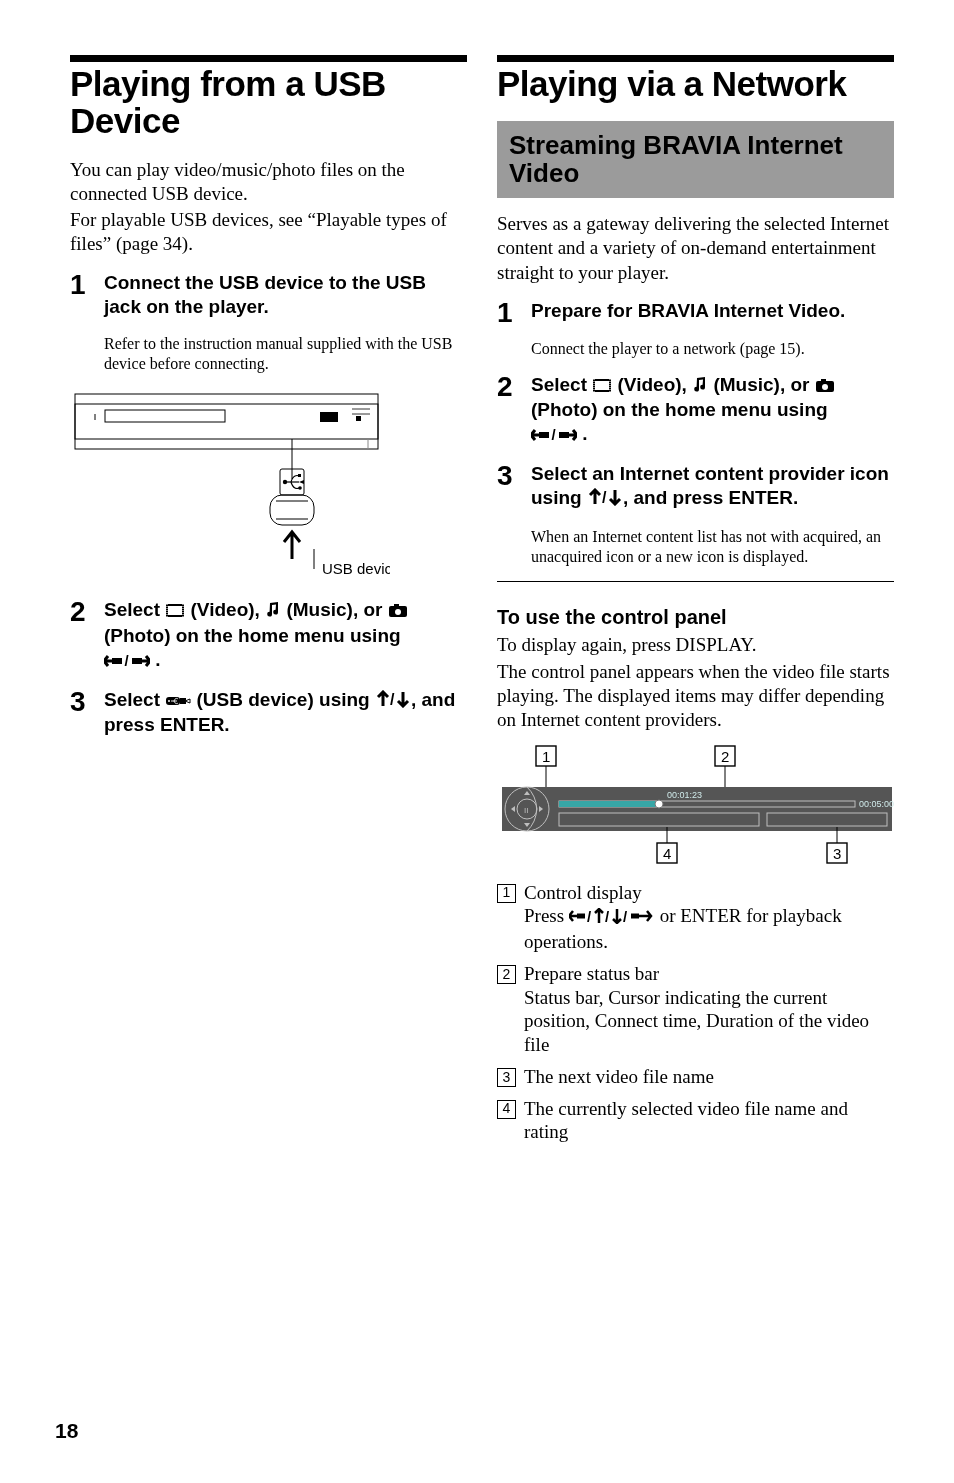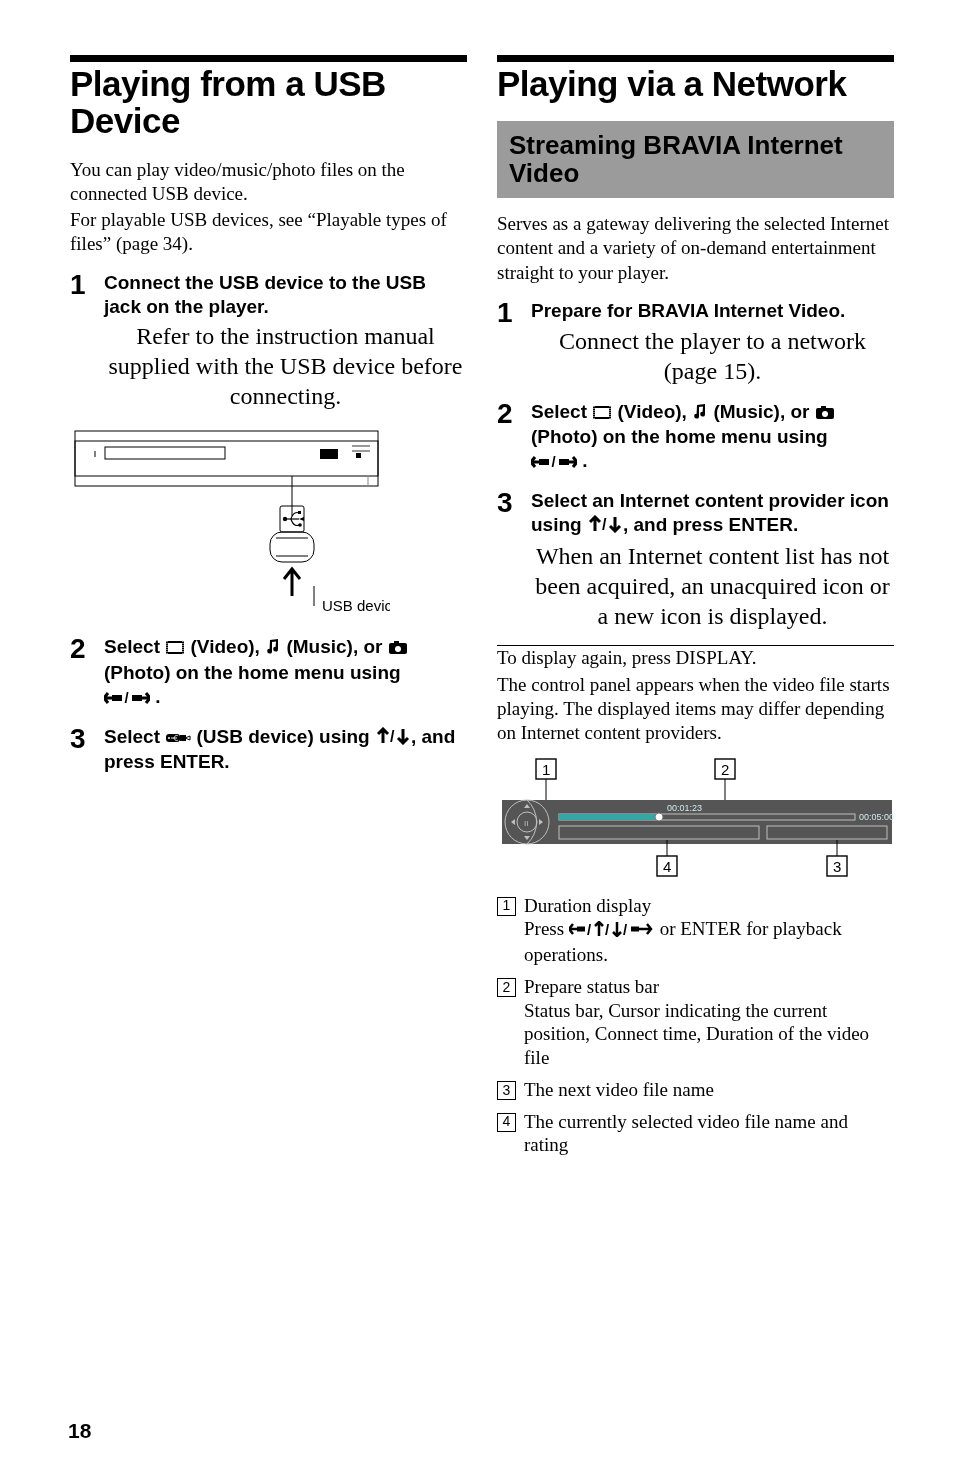--- a/index.html
+++ b/index.html
@@ -60,24 +60,23 @@
     flex: 1 1 auto;
   }
   .step-heading {
     font-family: Arial, Helvetica, sans-serif;
     font-weight: 700;
     font-size: 19px;
     line-height: 1.25;
   }
   .step-text {
     font-family: "Times New Roman", Times, serif;
-    font-size: 24px;
+    font-size: 16px;
     line-height: 1.25;
-    margin-top: 3px;
-    text-align: center;
+    margin-top: 16px;
   }
   .gray-band {
     background: #9b9b9b;
     color: #000;
     padding: 10px 0 10px 12px;
     margin-top: 4px;
     margin-bottom: 14px;
   }
   .gray-band .band-title {
     font-family: Arial, Helvetica, sans-serif;
@@ -114,21 +113,21 @@
     font-size: 14px;
     flex: 0 0 auto;
     margin-top: 3px;
   }
   .idx-body {
     flex: 1 1 auto;
   }
   .page-num {
     position: absolute;
     bottom: 40px;
-    left: 68px;
+    left: 55px;
     font-family: Arial, Helvetica, sans-serif;
     font-weight: 700;
     font-size: 21px;
   }
   
   .illus-usb, .illus-panel {
     display: block;
     margin: 10px 0 6px 0;
   }
   .icon { display:inline-block; vertical-align: -2px; }
@@ -327,26 +326,27 @@
           <div class="step-heading">
             <span>Select an Internet content provider icon using </span>
             <span class="icon">
               <svg width="36" height="18" viewBox="0 0 36 18">
                   <path d="M8 16 L8 2 M3 7 L8 2 L13 7" stroke="#000" stroke-width="3" fill="none"></path>
                   <text x="15" y="15" font-family="Arial" font-size="16" font-weight="900">/</text>
                   <path d="M28 2 L28 16 M23 11 L28 16 L33 11" stroke="#000" stroke-width="3" fill="none"></path>
                 </svg>
             </span><span>, and press ENTER.</span>
           </div>
-          <div class="step-text">When an Internet content list has not been acquired, an unacquired icon or a new icon is displayed.</div>
+          <div class="step-text">When an Internet content list has not with acquired, an unacquired icon or a new icon is displayed.</div>
         </div>
       </div>
 
       <div class="hr-thin"></div>
 
+      <div class="subhead">To use the control panel</div>
       <p class="body">To display again, press DISPLAY.</p>
       <p class="body">The control panel appears when the video file starts playing. The displayed items may differ depending on Internet content providers.</p>
 
       <svg class="illus-panel" width="400" height="130" viewBox="0 0 400 130">
 
         <rect x="39" y="3" width="20" height="20" fill="none" stroke="#000" stroke-width="1.4"></rect>
         <text x="45" y="19" font-family="Arial" font-size="15"><tspan>1</tspan></text>
         <rect x="218" y="3" width="20" height="20" fill="none" stroke="#000" stroke-width="1.4"></rect>
         <text x="224" y="19" font-family="Arial" font-size="15"><tspan>2</tspan></text>
         <line x1="49" y1="23" x2="49" y2="55" stroke="#000"></line>
@@ -377,21 +377,21 @@
         <line x1="340" y1="84" x2="340" y2="100" stroke="#000"></line>
         <rect x="160" y="100" width="20" height="20" fill="none" stroke="#000" stroke-width="1.4"></rect>
         <text x="166" y="116" font-family="Arial" font-size="15"><tspan>4</tspan></text>
         <rect x="330" y="100" width="20" height="20" fill="none" stroke="#000" stroke-width="1.4"></rect>
         <text x="336" y="116" font-family="Arial" font-size="15"><tspan>3</tspan></text>
       </svg>
 
       <div class="idx-item">
         <span class="idx-box">1</span>
         <div class="idx-body">
-          <span>Duration display</span><br>
+          <span>Control display</span><br>
           <span>Press </span>
           <span class="icon">
             <svg width="86" height="16" viewBox="0 0 86 16">
               <path d="M10 8 L0 8 M4 3 L0 8 L4 13" stroke="#000" stroke-width="2.5" fill="none"></path>
                 <rect x="8" y="5.5" width="8" height="5" fill="#000"></rect>
               <text x="18" y="14" font-family="Arial" font-size="15" font-weight="900">/</text>
               <path d="M30 15 L30 1 M26 5 L30 1 L34 5" stroke="#000" stroke-width="2.5" fill="none"></path>
               <text x="36" y="14" font-family="Arial" font-size="15" font-weight="900">/</text>
               <path d="M48 1 L48 15 M44 11 L48 15 L52 11" stroke="#000" stroke-width="2.5" fill="none"></path>
               <text x="54" y="14" font-family="Arial" font-size="15" font-weight="900">/</text>

